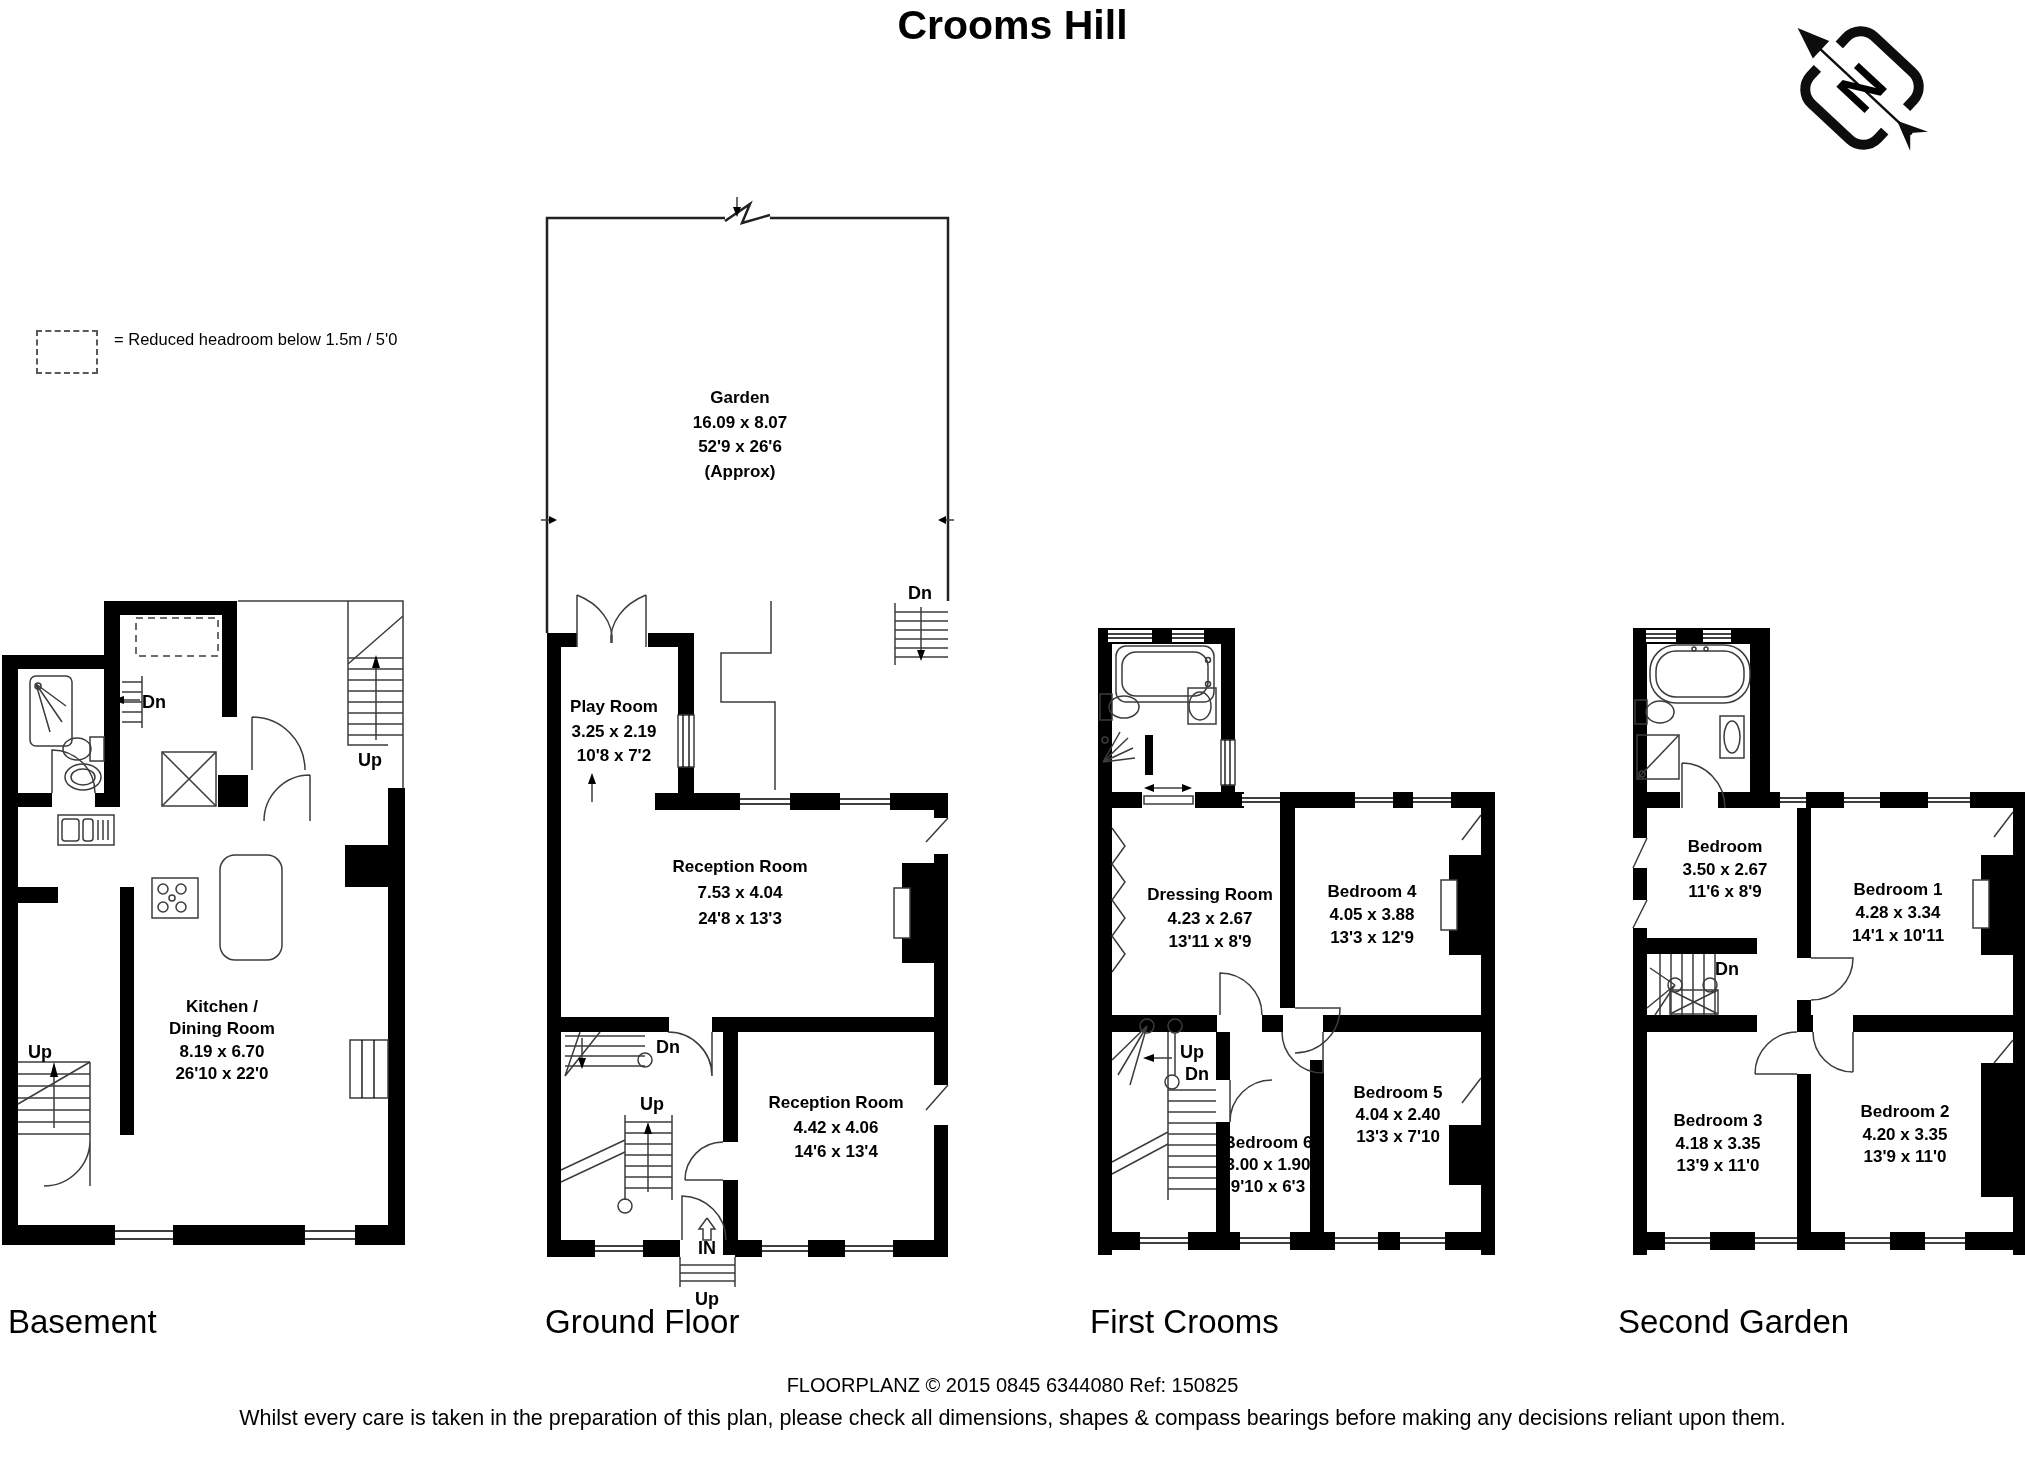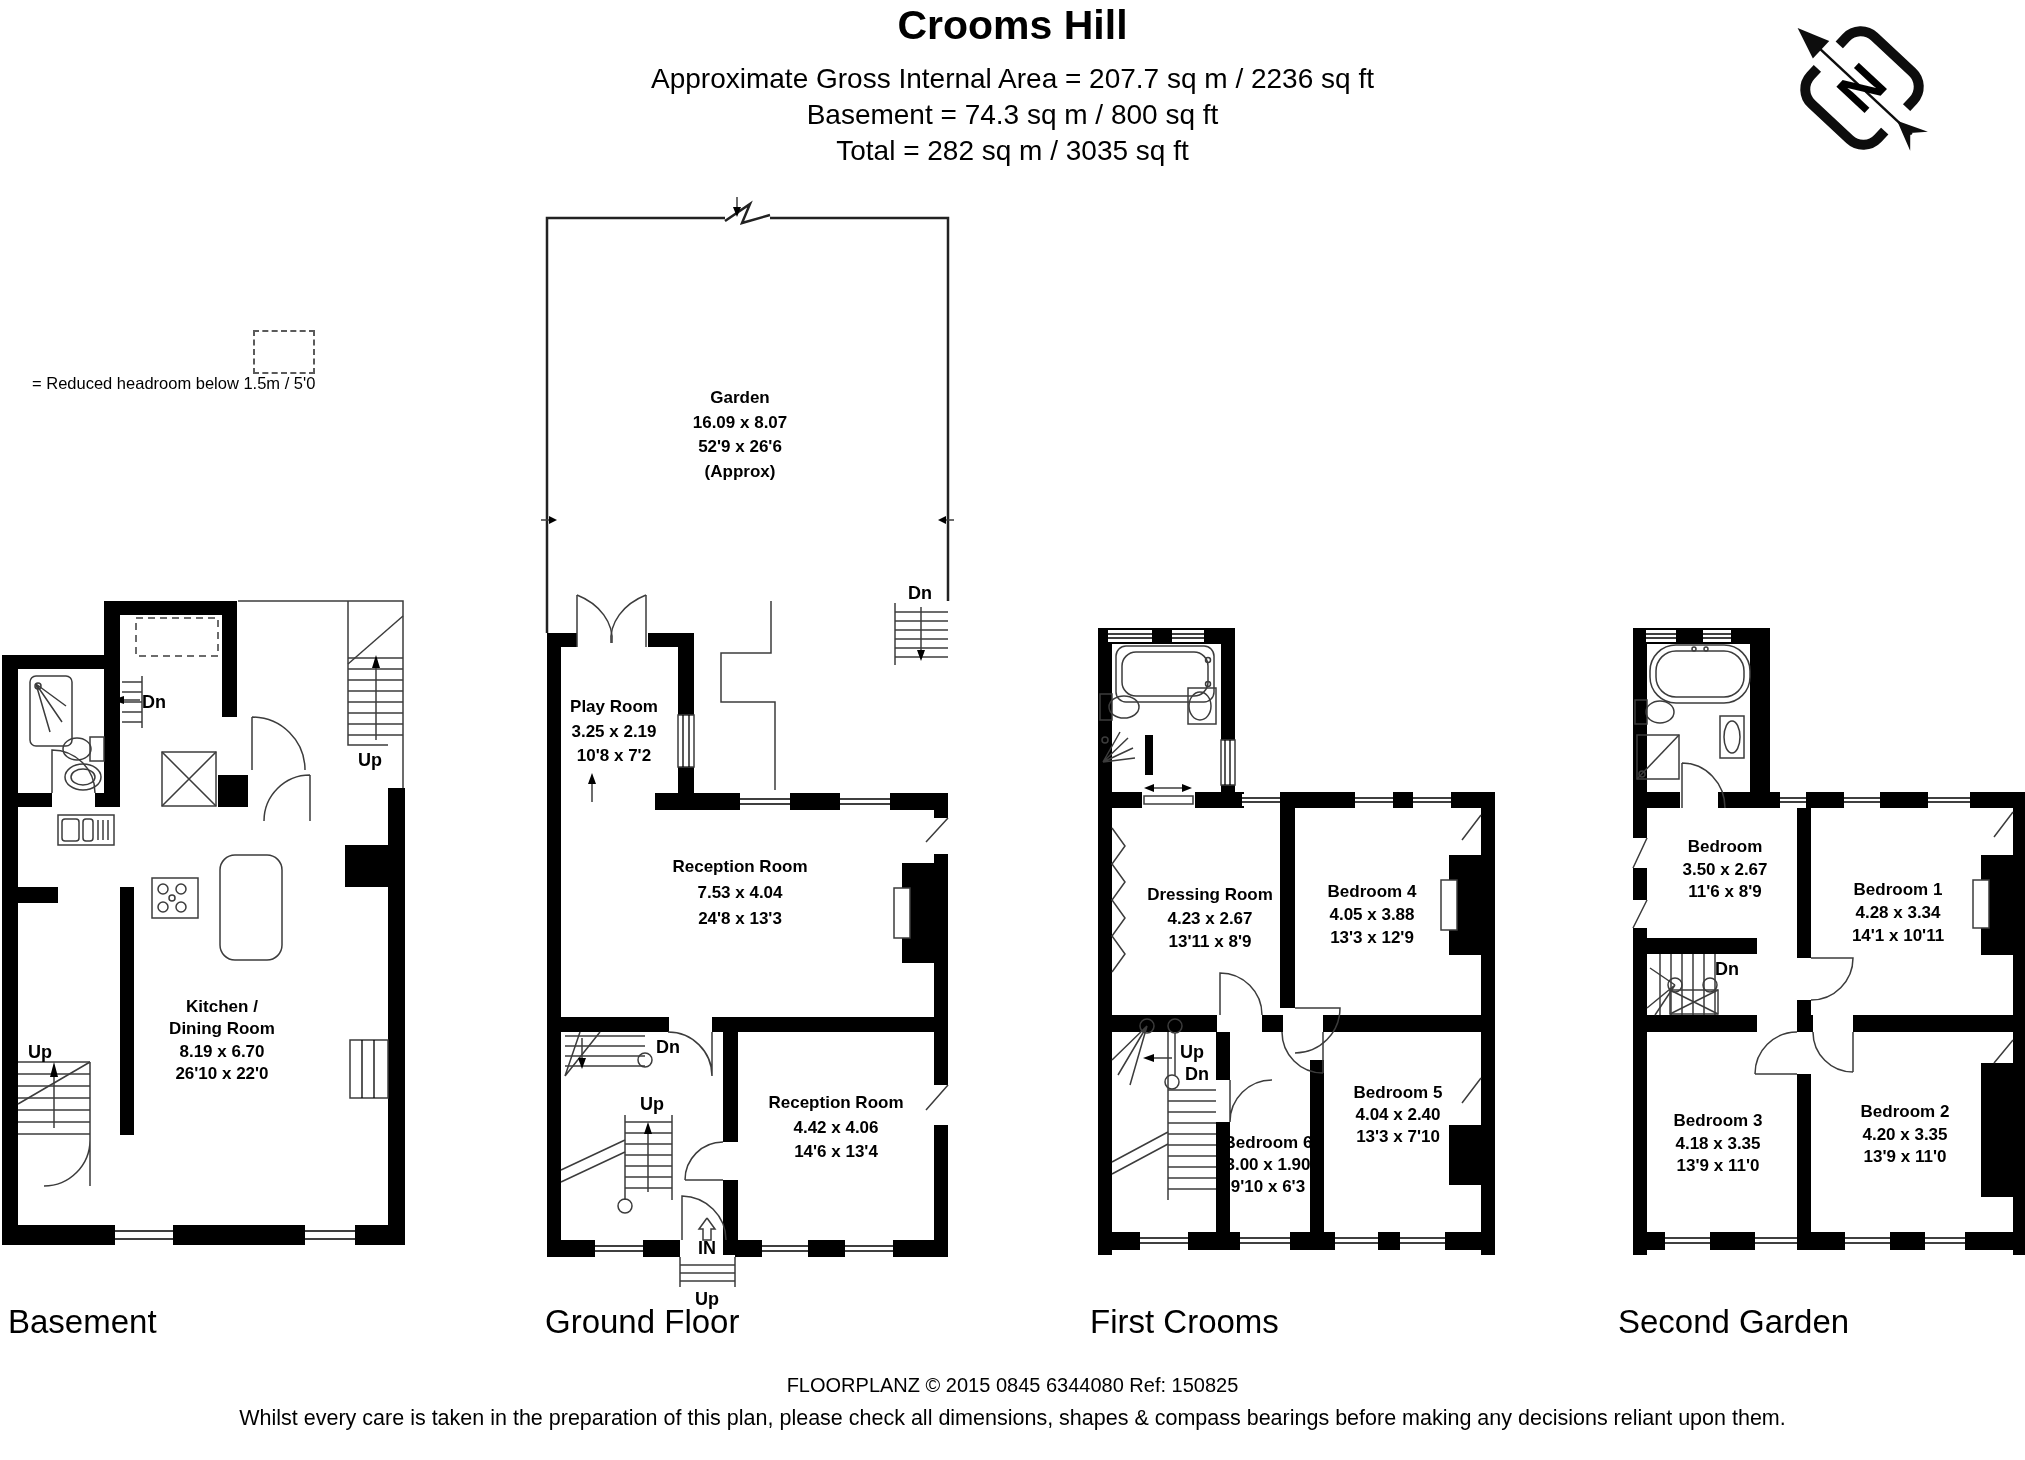--- a/index.html
+++ b/index.html
@@ -1,21 +1,21 @@
 <!DOCTYPE html>
 <html><head>
 <meta charset="utf-8">
 <style>
   html,body{margin:0;padding:0;background:#fff;}
   .page{position:relative;width:2025px;height:1460px;background:#fff;overflow:hidden;
         font-family:"Liberation Sans",sans-serif;color:#000;}
   .hdr{position:absolute;top:2px;left:0;width:100%;text-align:center;}
   .hdr .title{font-size:41px;font-weight:700;margin:0;text-align:center;}
   .hdr .sub{margin-top:12px;font-size:28px;font-weight:400;line-height:36px;}
-  .legend{position:absolute;top:330px;left:16px;display:flex;align-items:flex-end;flex-direction:column;}
+  .legend{position:absolute;top:330px;left:36px;display:flex;align-items:flex-start;}
   .legend .box{width:58px;height:40px;border:2px dashed #5a5a5a;background:#fff;}
   .legend .ltext{margin-left:16px;font-size:16.5px;}
   .floorlabel{position:absolute;top:1303px;font-size:33px;font-weight:400;}
   .footer{position:absolute;top:1374px;left:0;width:100%;text-align:center;}
   .footer .f1{font-size:20px;}
   .footer .f2{margin-top:9px;font-size:21.5px;line-height:24px;}
   svg{position:absolute;}
   svg text{fill:#000;}
   .rt{font:700 17px "Liberation Sans",sans-serif;text-anchor:middle;}
   .ann{font:700 18px "Liberation Sans",sans-serif;}
@@ -25,25 +25,20 @@
   .winline path{stroke:#000;stroke-width:1.3;fill:none;}
   .blk{fill:#000;stroke:none;}
 </style>
 </head>
 <body>
 
 <div class="page">
 
   <div class="hdr">
     <div class="title">Crooms Hill</div>
-    <div class="sub">
-      <div>Approximate Gross Internal Area = 207.7 sq m / 2236 sq ft</div>
-      <div>Basement = 74.3 sq m / 800 sq ft</div>
-      <div>Total = 282 sq m / 3035 sq ft</div>
-    </div>
   </div>
 
   <svg style="left:1760px;top:0px" width="210" height="185" viewBox="0 0 210 185">
     <g transform="translate(102,88) rotate(-47)">
       <rect x="-46" y="-46" width="92" height="92" rx="20" fill="none" stroke="#0d0d0d" stroke-width="10"></rect>
       <rect x="-16" y="-58" width="32" height="22" fill="#fff"></rect>
       <rect x="-16" y="36" width="32" height="22" fill="#fff"></rect>
       <line x1="0" y1="68" x2="0" y2="-60" stroke="#0d0d0d" stroke-width="2.5"></line>
       <polygon points="0,-88 -12,-56 12,-56" fill="#0d0d0d"></polygon>
       <polygon points="-13,78 0,66 13,78 0,48" fill="#0d0d0d"></polygon>

